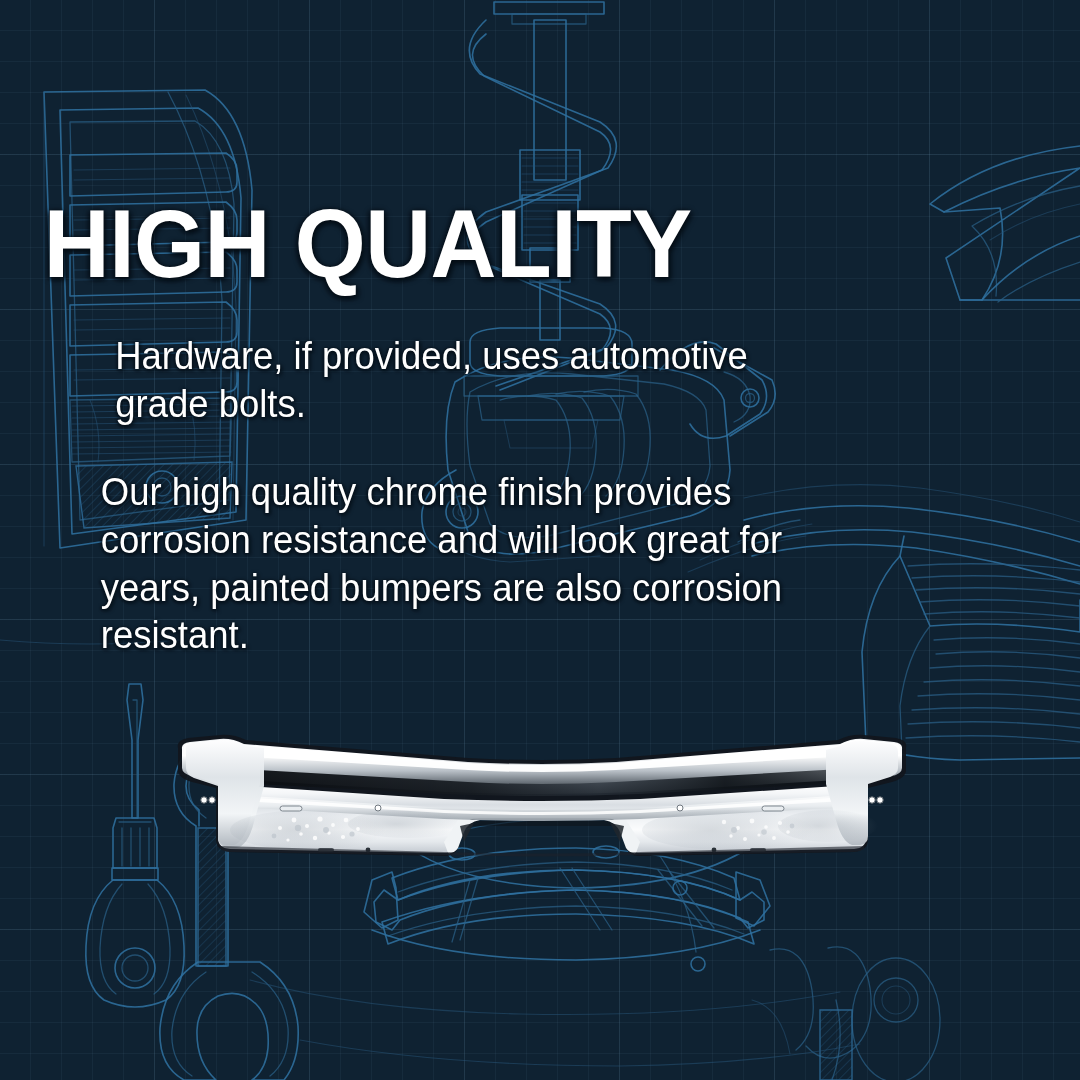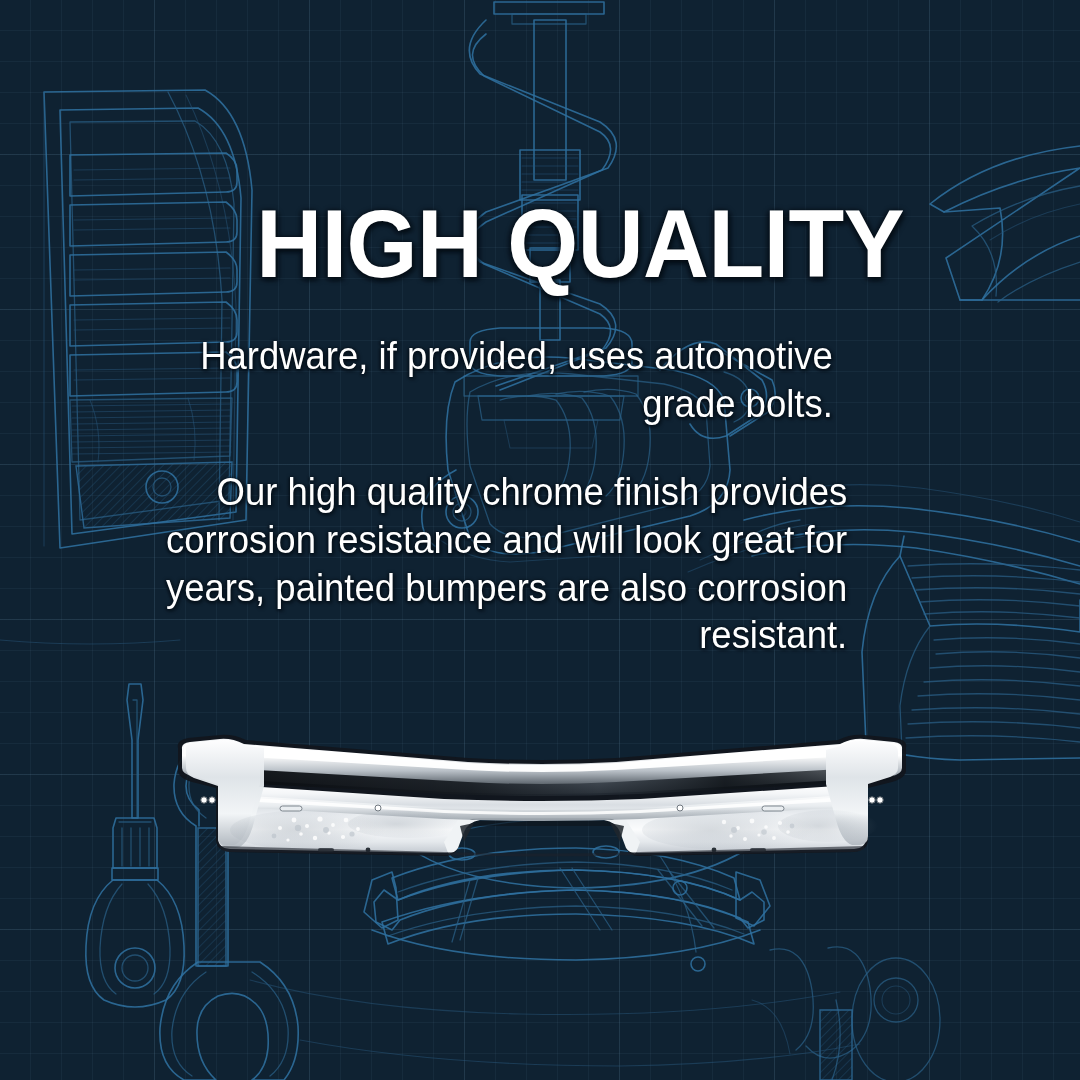--- a/index.html
+++ b/index.html
@@ -76,23 +76,23 @@
     stroke-width: 1.1;
     stroke-linejoin: round;
     stroke-linecap: round;
     opacity: 0.5;
   }
   .bp-hatch { fill: url(#hatchPat); stroke: #2f6f9e; stroke-width: 1.4; opacity: .8; }
 
   
   .content {
     position: absolute;
-    top: 0; left: 4px;
+    top: 0; left: 16px;
     width: 928px;
-    text-align: right;
+    text-align: left;
     z-index: 40;
   }
   .headline {
     margin: 0;
     padding-top: 196px;
     font-size: 97px;
     line-height: 0.98;
     font-weight: 700;
     letter-spacing: -0.5px;
     color: #ffffff;

